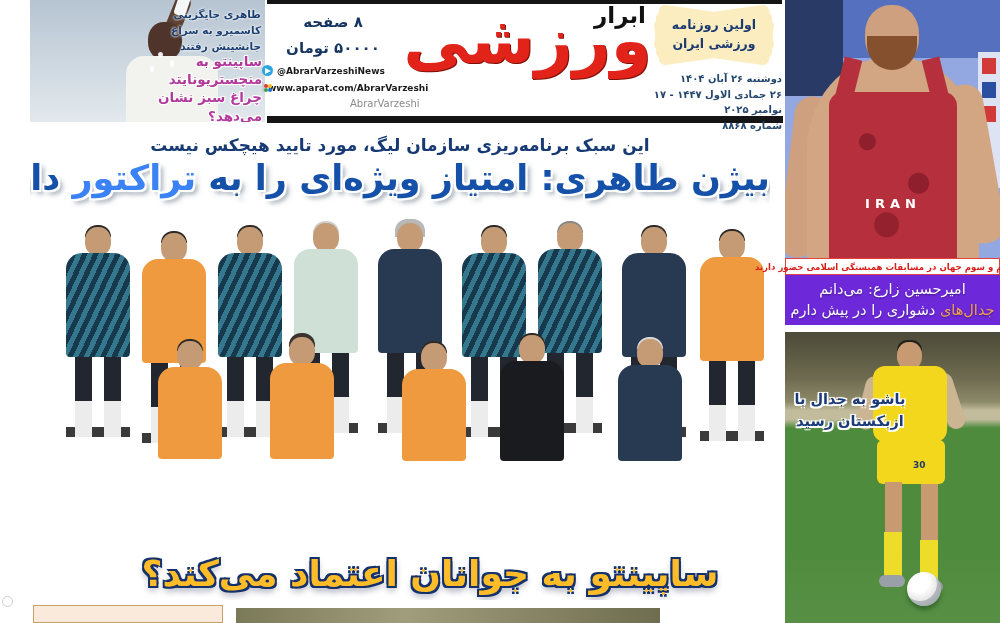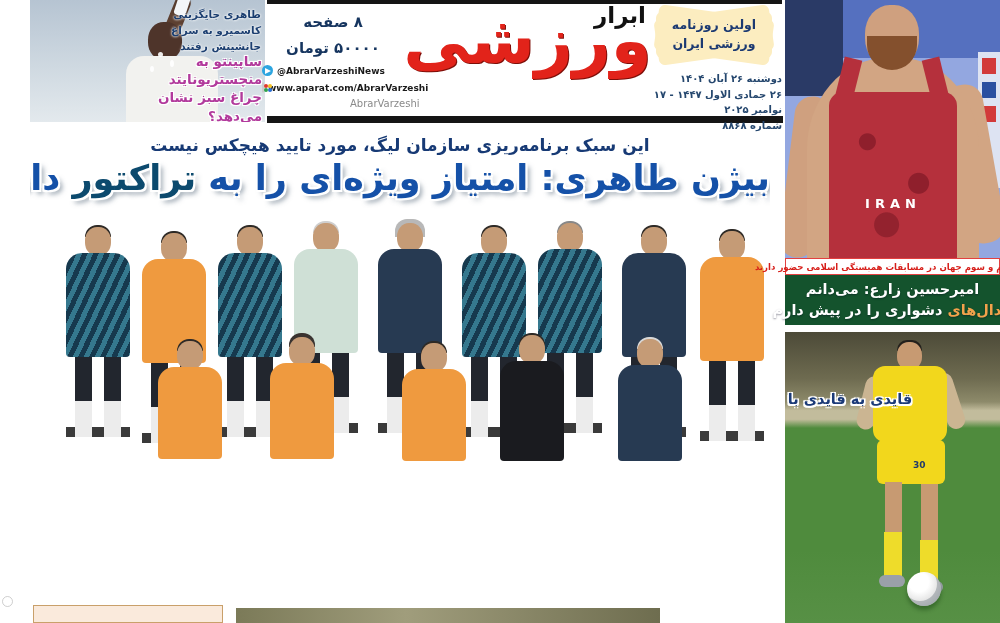--- a/index.html
+++ b/index.html
@@ -75,21 +75,21 @@
   .mint{background:#cfe0d6;}
   .blackt{background:#1a1b1f;}
   .legs{position:absolute;height:44px;background:linear-gradient(90deg,transparent 0 14%,#22262e 14% 40%,transparent 40% 60%,#22262e 60% 86%,transparent 86%);}
   .socks{position:absolute;height:36px;background:linear-gradient(90deg,transparent 0 14%,#ececec 14% 40%,transparent 40% 60%,#ececec 60% 86%,transparent 86%),
          linear-gradient(180deg,transparent 0 72%,#3a3a3a 72%);}
   .lead-kicker{left:0;top:8px;width:100%;text-align:center;font-size:17px;font-weight:900;color:#173a75;
       text-shadow:0 0 4px #fff,0 0 2px #fff,1px 1px 2px #fff;z-index:6;}
   .lead-headline{left:0;top:31px;width:100%;text-align:center;font-size:35px;font-weight:900;z-index:6;
       text-shadow:-2px -2px 0 #fff,2px -2px 0 #fff,-2px 2px 0 #fff,2px 2px 0 #fff,0 0 5px #fff,4px 4px 5px rgba(70,90,110,.55);}
   .lead-headline .navy{color:#1551a8;}
-  .lead-headline .red{color:#0c4a6e;}
+  .lead-headline .red{color:#3b82f6;}
   .lead-caption{left:150px;bottom:72px;width:560px;text-align:center;font-size:15px;font-weight:900;color:#f59a33;z-index:6;
       text-shadow:-1.5px -1.5px 0 #14316b,1.5px -1.5px 0 #14316b,-1.5px 1.5px 0 #14316b,1.5px 1.5px 0 #14316b,0 0 2px #14316b;}
   .lead-bottom{left:70px;bottom:6px;width:660px;text-align:center;font-size:36px;font-weight:900;color:#ffbc29;z-index:6;
       text-shadow:-2px -2px 0 #14316b,2px -2px 0 #14316b,-2px 2px 0 #14316b,2px 2px 0 #14316b,0 0 6px rgba(255,255,255,.7),0 4px 7px rgba(10,20,60,.45);}
 
   
   .wrestle-photo{left:785px;top:0;width:215px;height:258px;overflow:hidden;background:#93a7e0;}
   .wr-band{left:0;top:0;width:100%;height:58px;background:#5570bf;}
   .wr-corner{left:0;top:0;width:58px;height:96px;background:#2a3a66;}
   .wr-banner{right:0;top:52px;width:22px;height:136px;background:#dde3f2;}
@@ -101,23 +101,23 @@
   .wr-beard{left:82px;top:36px;width:50px;height:34px;background:#84502d;border-radius:0 0 26px 26px;}
   .wr-singlet{left:44px;top:92px;width:128px;height:166px;border-radius:14px 14px 0 0;
       background:radial-gradient(circle at 30% 30%,#8f1f2c 0 8px,transparent 9px),
                  radial-gradient(circle at 70% 55%,#8f1f2c 0 10px,transparent 11px),
                  radial-gradient(circle at 45% 80%,#93222e 0 12px,transparent 13px),#b5303c;}
   .wr-strap-l{left:54px;top:58px;width:18px;height:46px;background:#b5303c;transform:rotate(14deg);}
   .wr-strap-r{left:142px;top:58px;width:18px;height:46px;background:#b5303c;transform:rotate(-14deg);}
   .wr-iran{left:44px;top:196px;width:128px;text-align:center;color:#fff;font-size:13px;font-weight:bold;letter-spacing:5px;}
   .wrestle-kicker{left:785px;top:258px;width:215px;height:17px;background:#fff;border:1.5px solid #e34040;box-sizing:border-box;
       display:flex;align-items:center;justify-content:center;font-size:8.6px;font-weight:800;color:#d71f1a;}
-  .wrestle-panel{left:785px;top:275px;width:215px;height:50px;background:#14532d;color:#fff;
+  .wrestle-panel{left:785px;top:275px;width:215px;height:50px;background:#6d28d9;color:#fff;
       display:flex;flex-direction:column;align-items:center;justify-content:center;
-      font-size:14.5px;font-weight:700;line-height:1.45;text-shadow:0 1px 2px rgba(0,0,30,.4);}
+      font-size:14.5px;font-weight:400;line-height:1.45;text-shadow:0 1px 2px rgba(0,0,30,.4);}
   .wrestle-panel .hl{color:#f2a24b;}
 
   .foot-photo{left:785px;top:332px;width:215px;height:291px;overflow:hidden;
       background:linear-gradient(180deg,#4c4a38 0%,#6e6b50 16%,#8d8a6a 24%,#c2bc9c 27%,#c2bc9c 30%,
                  #4f8b3d 33%,#4f8b3d 75%,#579045 100%);}
   .fp-head{left:112px;top:10px;width:25px;height:28px;background:#c79a72;border-radius:46%;}
   .fp-hair{left:112px;top:8px;width:25px;height:11px;background:#23201c;border-radius:10px 10px 0 0;}
   .fp-torso{left:88px;top:34px;width:74px;height:76px;background:#f2d71c;border-radius:12px;}
   .fp-sleeve-l{left:76px;top:44px;width:18px;height:54px;background:#cbb592;border-radius:9px;transform:rotate(14deg);}
   .fp-sleeve-r{left:156px;top:40px;width:18px;height:58px;background:#cbb592;border-radius:9px;transform:rotate(-18deg);}
@@ -295,20 +295,21 @@
       <div class="torso blackt" style="left:0;top:28px;height:100px;"></div>
     </div>
     <div class="fig" style="left:588px;top:210px;z-index:2;">
       <div class="hair" style="left:19px;top:0;background:#d8d8d8;"></div>
         <div class="head" style="left:19px;top:2px;"></div>
       <div class="torso navyt" style="left:0;top:28px;height:96px;"></div>
     </div>
 
     <div class="abs lead-kicker rtl now">این سبک برنامه‌ریزی سازمان لیگ، مورد تایید هیچکس نیست</div>
     <div class="abs lead-headline rtl now"><span class="navy">بیژن طاهری: امتیاز ویژه‌ای را به </span><span class="red">تراکتور</span><span class="navy"> داده‌اند</span></div>
+    <div class="abs lead-bottom rtl now">ساپینتو به جوانان اعتماد می‌کند؟</div>
   </div>
 
   <div class="abs wrestle-photo">
     <div class="abs wr-band"></div>
     <div class="abs wr-corner"></div>
     <div class="abs wr-banner">
       <i style="top:6px;background:#d23a3a;"></i>
       <i style="top:30px;background:#2a4fa0;"></i>
       <i style="top:54px;background:#d23a3a;"></i>
     </div>
@@ -339,21 +340,22 @@
     <div class="abs fp-shorts"></div>
     <div class="abs fp-num">30</div>
     <div class="abs fp-leg-l"></div>
     <div class="abs fp-leg-r"></div>
     <div class="abs fp-sock-l"></div>
     <div class="abs fp-sock-r"></div>
     <div class="abs fp-boot-l"></div>
     <div class="abs fp-boot-r"></div>
     <div class="abs fp-ball"></div>
     <div class="abs fp-kicker rtl">
-      <div class="now">قایدی به قایدی با</div>
+      <div class="now">باشو به جدال با</div>
+      <div class="now">ازبکستان رسید</div>
     </div>
   </div>
 
   <div class="abs bl-box"></div>
   <div class="abs bp-strip"></div>
   <div class="abs margin-mark"></div>
 
 </div>
 
 </body></html>

